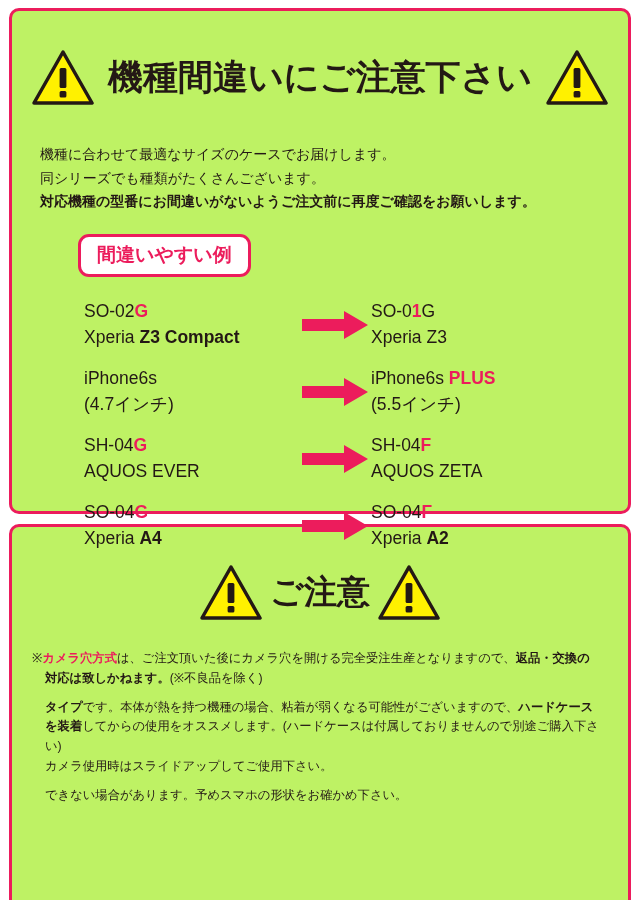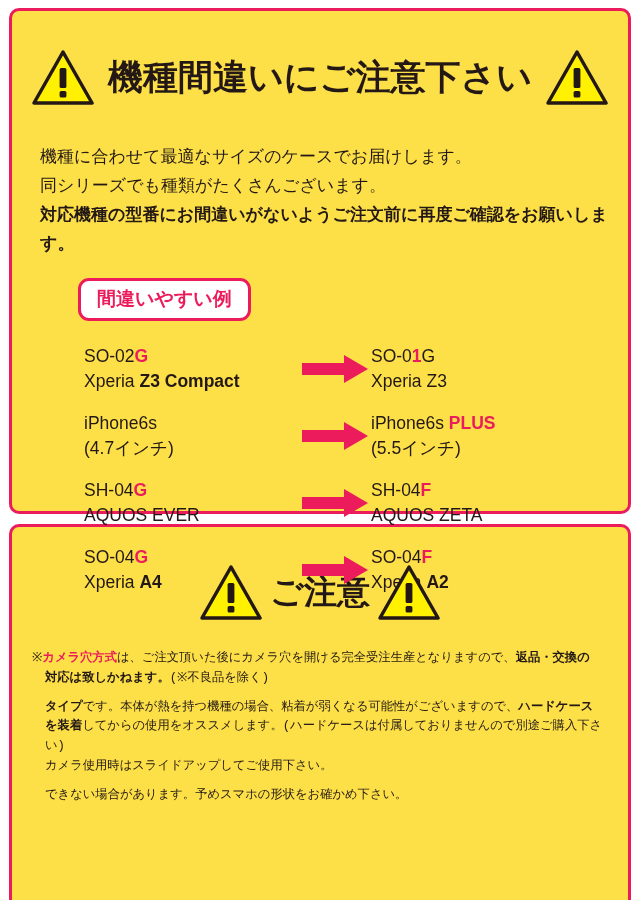--- a/index.html
+++ b/index.html
@@ -19,21 +19,21 @@
     height: 900px;
     position: relative;
     box-sizing: border-box;
     padding: 8px 9px;
   }
   .panel {
     border: 3px solid #ec1c5c;
     border-radius: 10px;
     box-sizing: border-box;
     width: 622px;
-    background: #fde047;
+    background: #bef264;
   }
   
   .panel-top {
     height: 506px;
     padding: 14px 18px 10px 18px;
     position: relative;
   }
   .title-row {
     display: flex;
     align-items: center;
@@ -52,21 +52,21 @@
   .main-title {
     font-size: 35px;
     font-weight: bold;
     letter-spacing: 0px;
     color: #231815;
     white-space: nowrap;
   }
   .lead {
     margin-top: 18px;
     padding-left: 10px;
-    font-size: 17px;
+    font-size: 14px;
     line-height: 1.7;
     color: #231815;
   }
   .lead .strong {
     font-weight: bold;
   }
   .ex-label-wrap {
     margin-top: 20px;
     padding-left: 48px;
   }
@@ -127,21 +127,20 @@
     margin-bottom: 6px;
   }
   .caution-title {
     font-size: 33px;
     font-weight: bold;
     color: #231815;
   }
   .notes {
     margin-top: 6px;
     padding: 0 4px;
-    font-family: Liberation Mono, monospace;
   }
   .note {
     font-size: 12.3px;
     line-height: 1.62;
     color: #231815;
     margin-bottom: 9px;
   }
   .note.tight { margin-bottom: 7px; }
   .note .pink {
     color: #ec1c5c;

